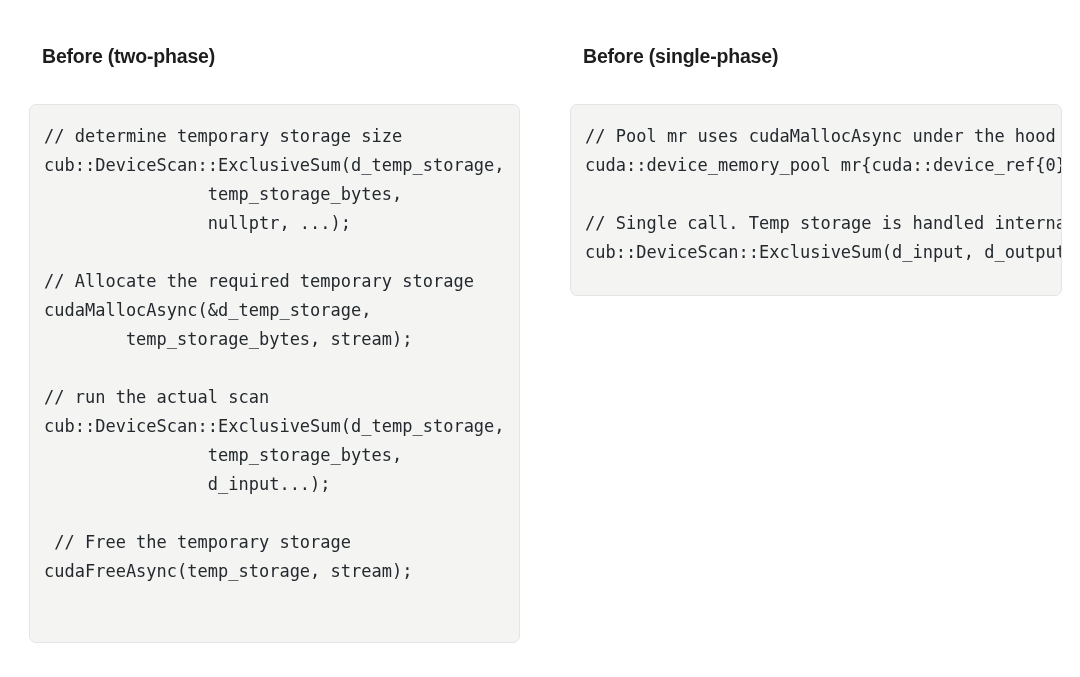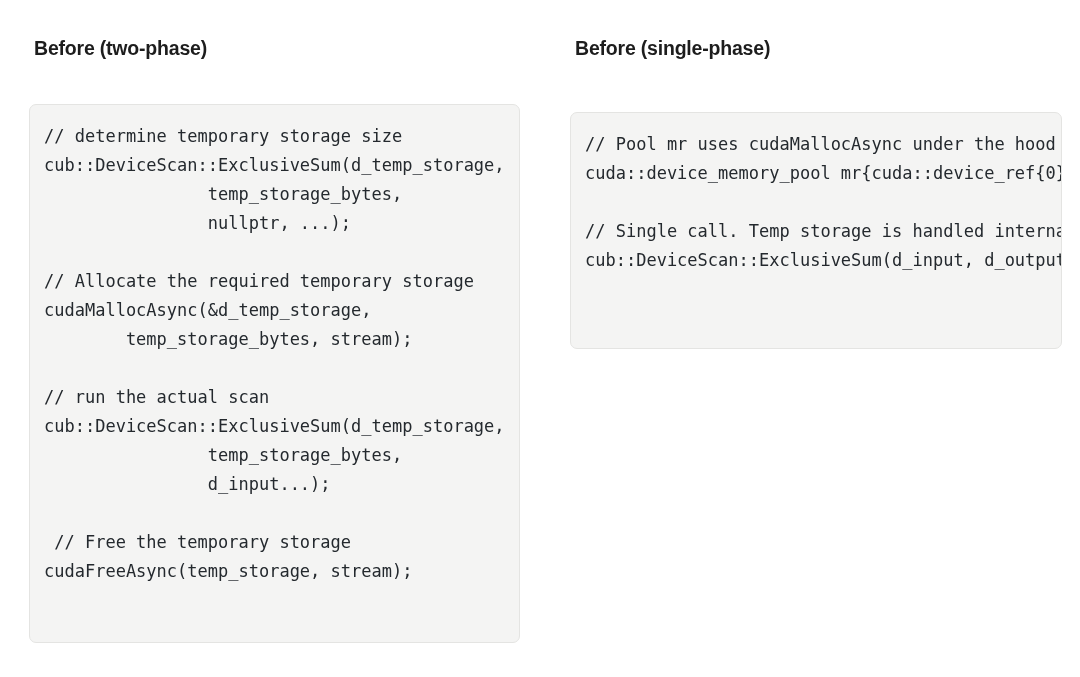--- a/index.html
+++ b/index.html
@@ -20,21 +20,21 @@
     height: 677px;
   }
   .column {
     position: absolute;
     top: 0;
   }
   .col-left  { left: 29px;  width: 491px; }
   .col-right { left: 570px; width: 492px; }
 
   .col-heading {
-    margin: 4px;
+    margin: 12px;
     padding: 0;
     font-family: "Liberation Sans", sans-serif;
     font-size: 19.5px;
     font-weight: bold;
     letter-spacing: -0.2px;
     color: #1d1d1d;
     position: absolute;
     top: 33px;
     left: 1px;
     white-space: nowrap;
@@ -45,21 +45,21 @@
     top: 104px;
     left: 0;
     box-sizing: border-box;
     background: #f4f4f3;
     border: 1px solid #e4e4e2;
     border-radius: 7px;
     overflow: hidden;
     padding: 17px 0 17px 14px;
   }
   .code-block.left  { width: 491px; height: 539px; }
-  .code-block.right { width: 492px; height: 237px; margin-top: 8px; }
+  .code-block.right { width: 492px; height: 192px; }
 
   .code-block pre {
     margin: 0;
     padding: 0;
     font-family: "DejaVu Sans Mono", "Liberation Mono", monospace;
     font-size: 17px;
     line-height: 29px;
     color: #24292e;
     white-space: pre;
     overflow: hidden;

